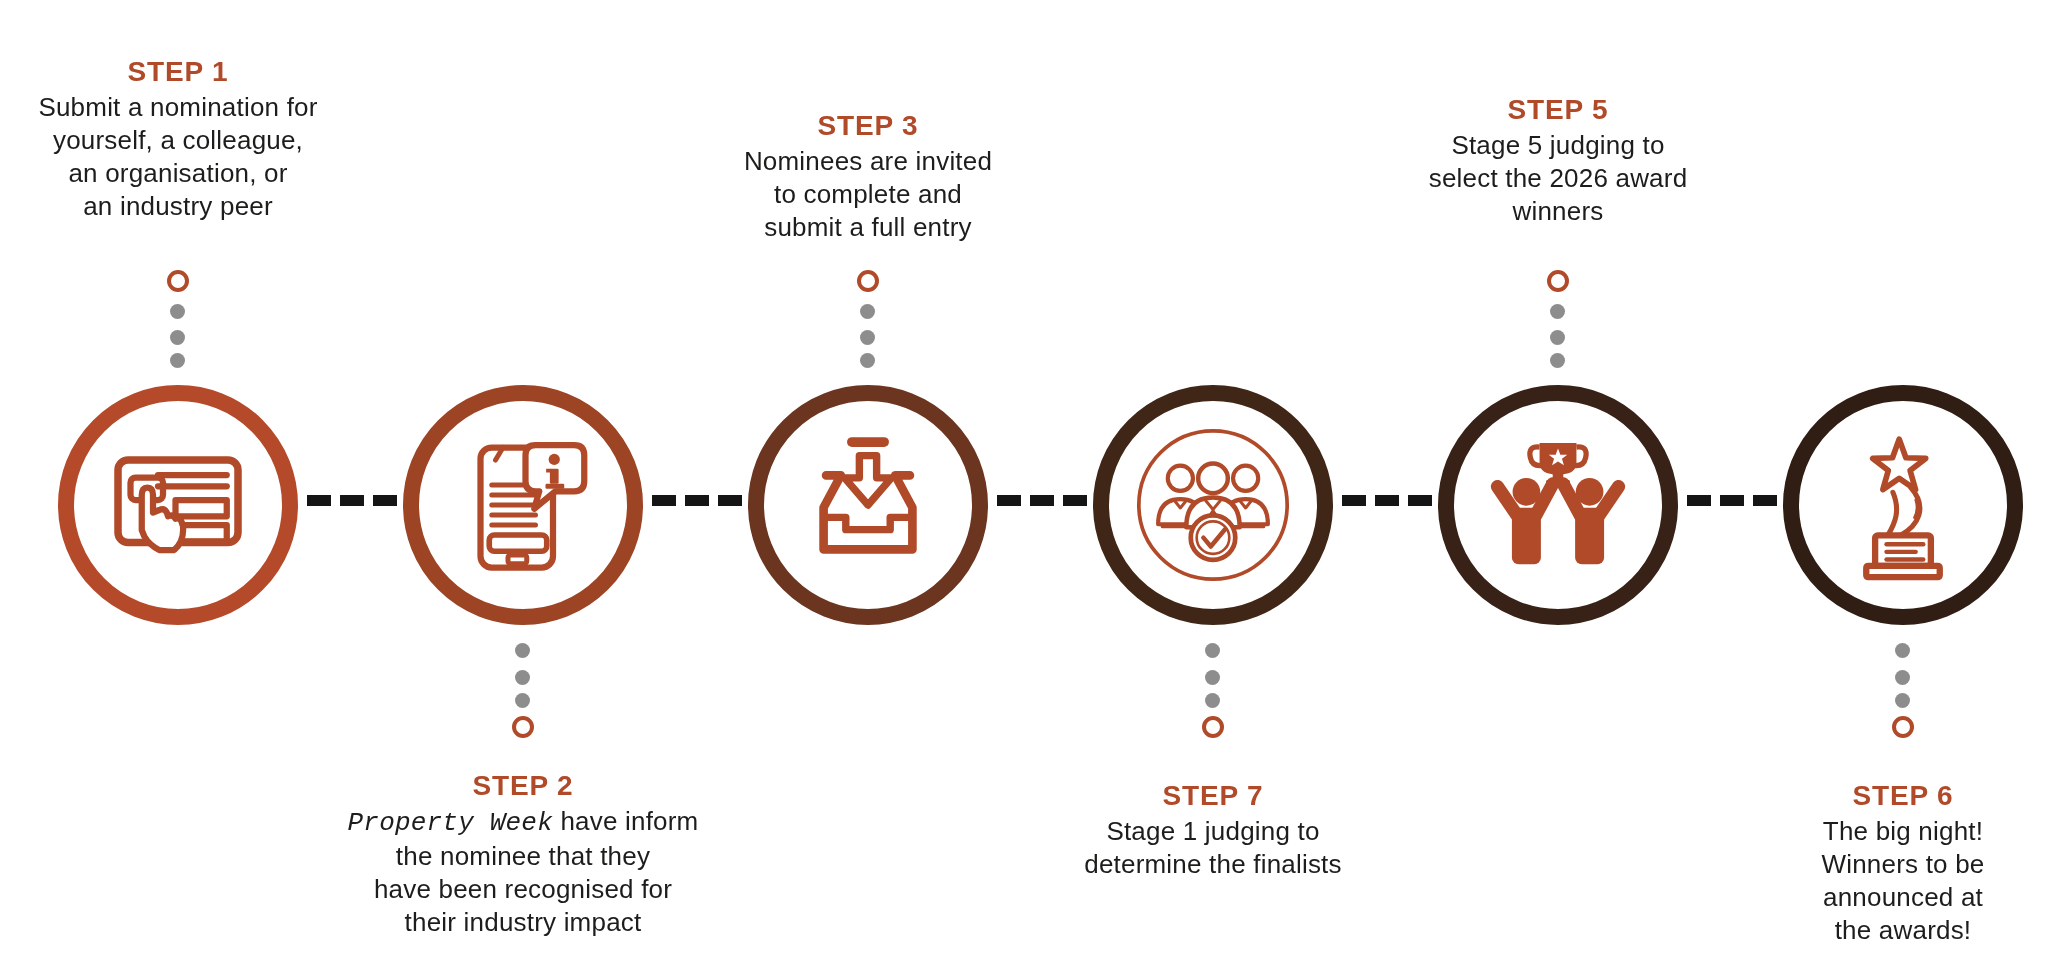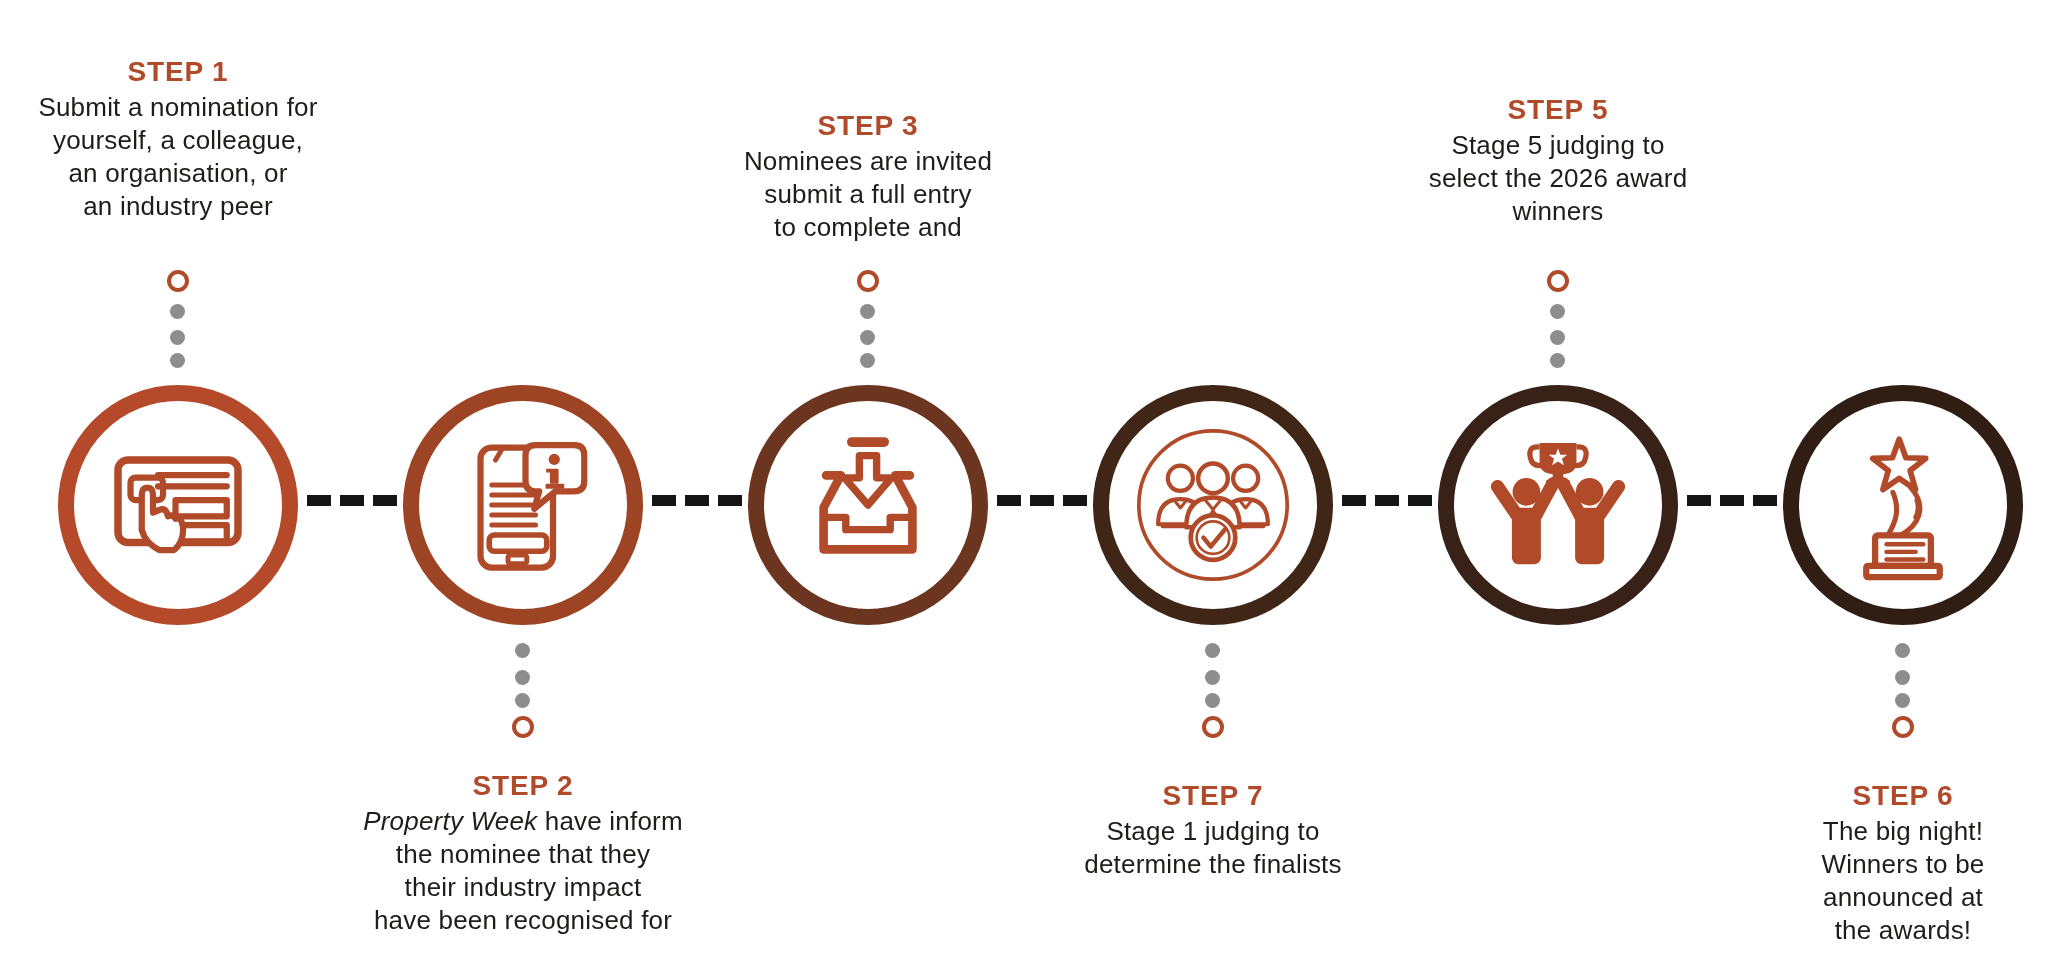--- a/index.html
+++ b/index.html
@@ -30,21 +30,21 @@
   .icon-svg{display:block;color:var(--accent);}
   .dot{
     position:absolute;width:15px;height:15px;border-radius:50%;background:var(--dot);
   }
   .conn-ring{
     position:absolute;width:14px;height:14px;border-radius:50%;
     border:4px solid var(--accent);background:#fff;
   }
   .dash-group{position:absolute;top:495px;display:flex;gap:9px;}
   .dash{width:24px;height:11px;background:var(--dash);}
-  em{font-style:italic;}
+  em{font-style:italic;font-family:Liberation Mono, monospace;}
 </style>
 </head>
 <body>
 
 <div class="canvas">
 
   <div class="step-text" style="left:-22px;top:56px;">
     <div class="step-title">STEP 1</div>
     <div>Submit a nomination for</div>
     <div>yourself, a colleague,</div>
@@ -98,35 +98,35 @@
     </svg>
   </div>
   <span class="dot" style="left:515px;top:643px;"></span>
   <span class="dot" style="left:515px;top:670px;"></span>
   <span class="dot" style="left:515px;top:693px;"></span>
   <span class="conn-ring" style="left:512px;top:716px;"></span>
   <div class="step-text" style="left:323px;top:770px;">
     <div class="step-title">STEP 2</div>
     <div><em>Property Week</em> <span>have inform</span></div>
     <div>the nominee that they</div>
+    <div>have been recognised for</div>
     <div>their industry impact</div>
-    <div>have been recognised for</div>
   </div>
 
   <div class="dash-group" style="left:652px;">
     <span class="dash"></span>
       <span class="dash"></span>
       <span class="dash"></span>
   </div>
 
   <div class="step-text" style="left:668px;top:98px;margin-top:12px;">
     <div class="step-title">STEP 3</div>
     <div>Nominees are invited</div>
+    <div>to complete and</div>
     <div>submit a full entry</div>
-    <div>to complete and</div>
   </div>
   <span class="conn-ring" style="left:857px;top:270px;"></span>
   <span class="dot" style="left:860px;top:304px;"></span>
   <span class="dot" style="left:860px;top:330px;"></span>
   <span class="dot" style="left:860px;top:353px;"></span>
   <div class="step-circle" style="left: 748px; border-color: rgb(107, 53, 32);">
     <svg class="icon-svg" width="148" height="148" viewBox="0 0 120 120">
       <g fill="none" stroke="currentColor" stroke-width="7" stroke-linejoin="round" stroke-linecap="round">
         <path d="M26,36 L38,36 L24,62 L24,96 L96,96 L96,62 L82,36 L94,36"></path>
         <path d="M24,70 L42,70 L42,80 L78,80 L78,70 L96,70" stroke-width="6"></path>

